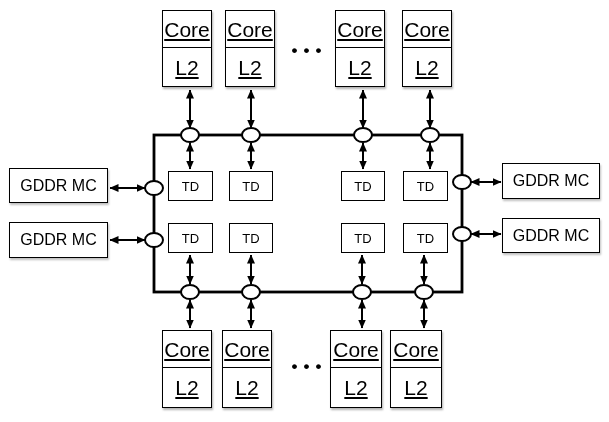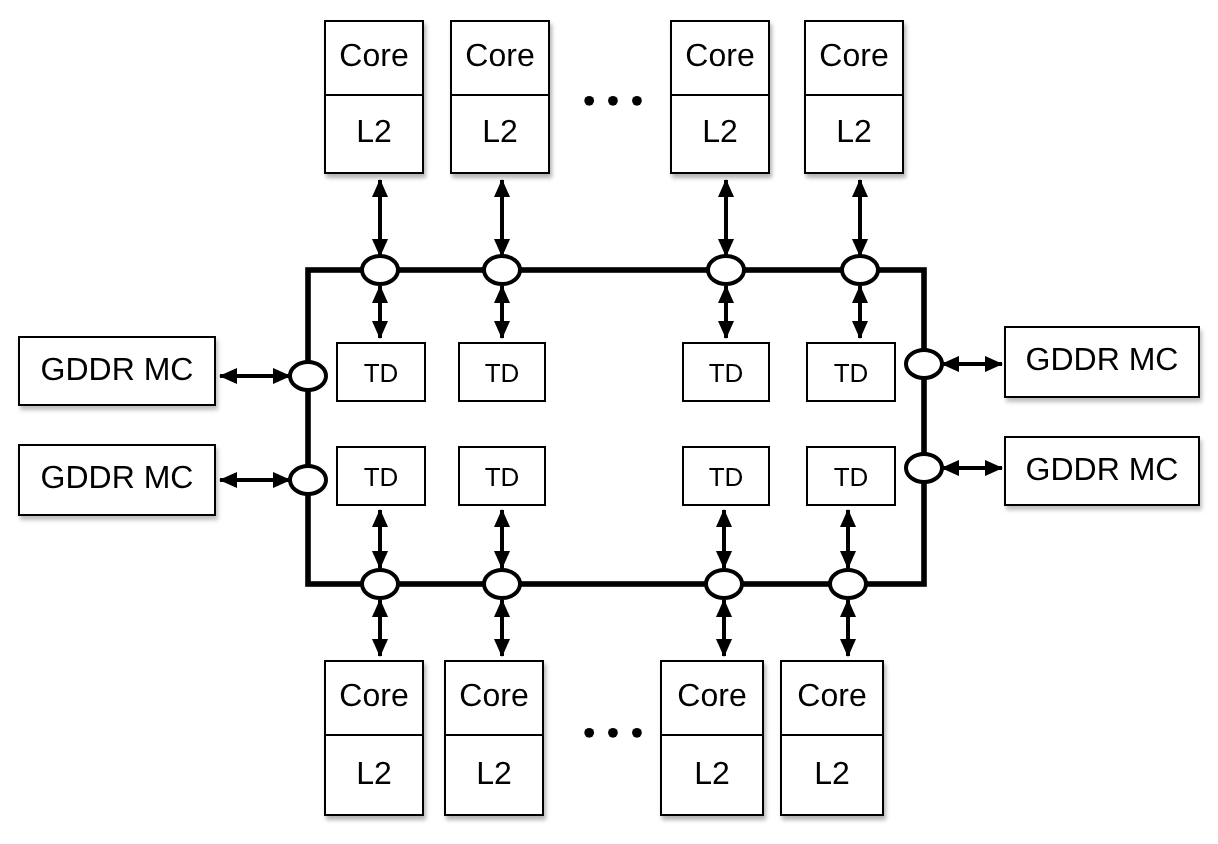--- a/index.html
+++ b/index.html
@@ -19,22 +19,23 @@
     background: #fff;
     display: flex;
     flex-direction: column;
     box-shadow: 1px 2px 2px rgba(0,0,0,0.30);
     box-sizing: border-box;
   }
   .tile .cell {
     display: flex;
     align-items: center;
     justify-content: center;
-    font-size: 16px;
+    font-size: 21px;
     line-height: 1;
+    text-decoration: underline;
   }
   .tile .core-cell { height: 36px; border-bottom: 1.5px solid #000; }
   .tile .l2-cell   { flex: 1; }
   .td-box {
     position: absolute;
     border: 1.5px solid #000;
     background: #fff;
     display: flex;
     align-items: center;
     justify-content: center;

